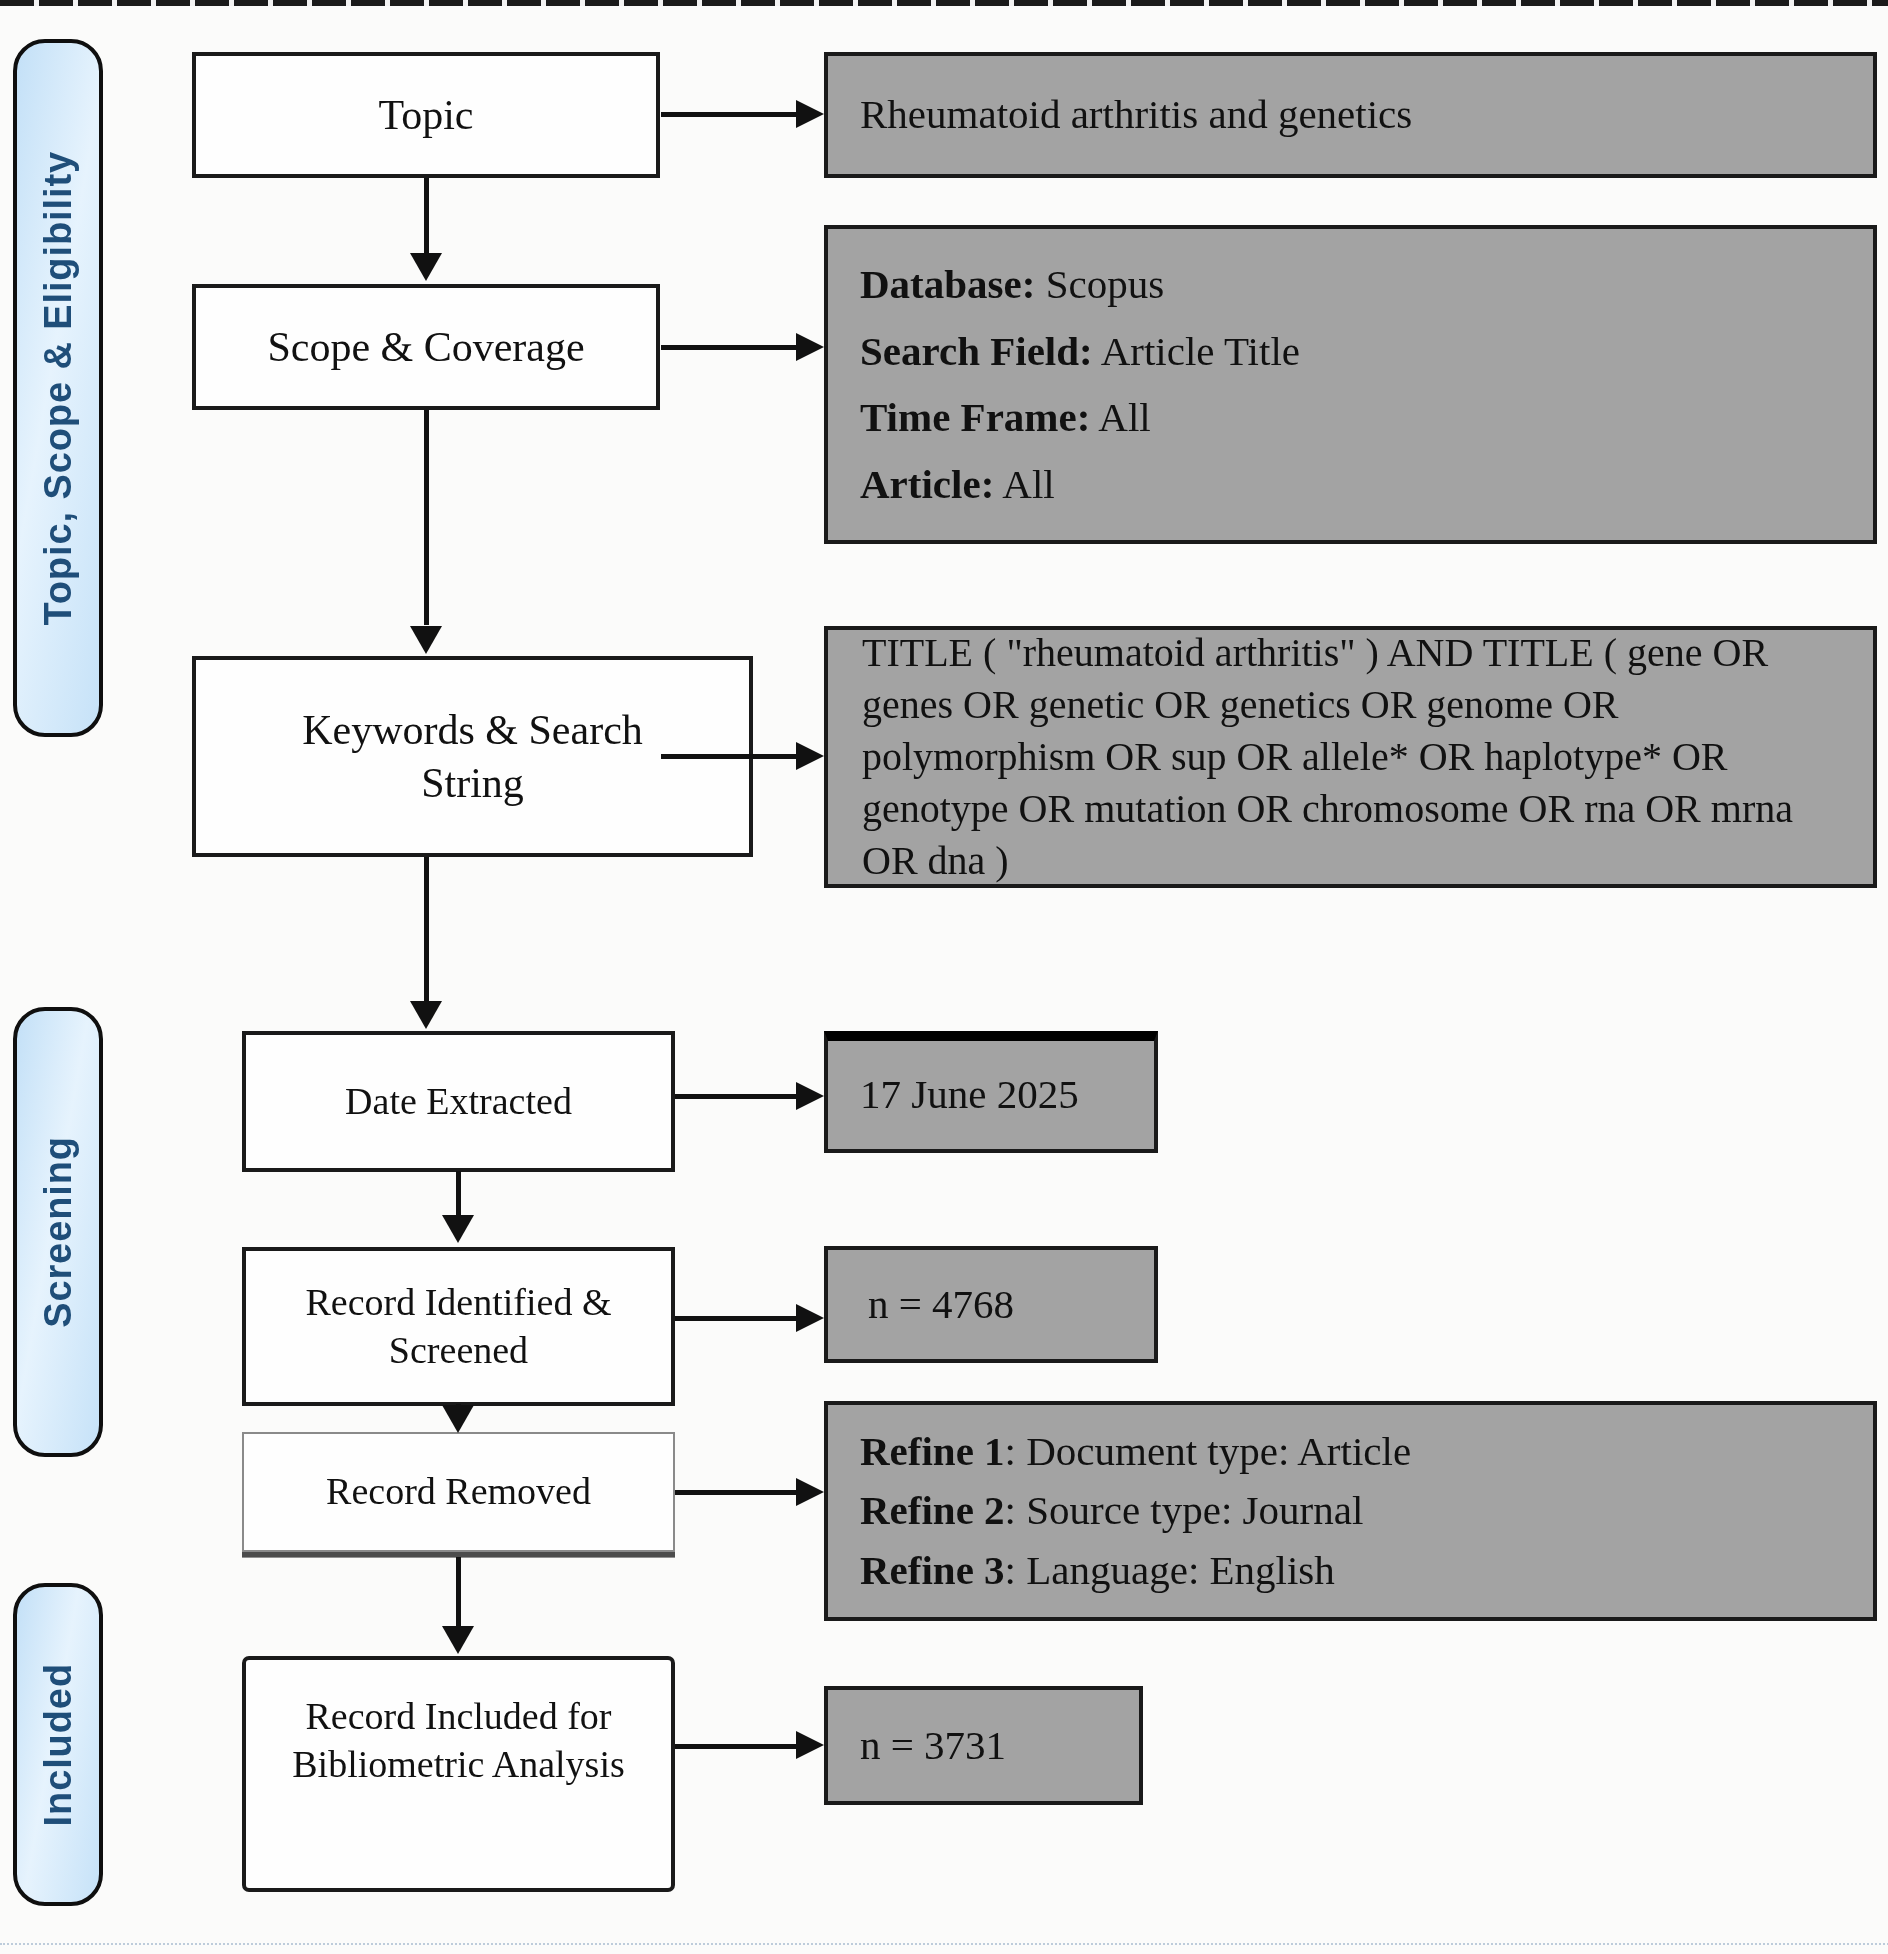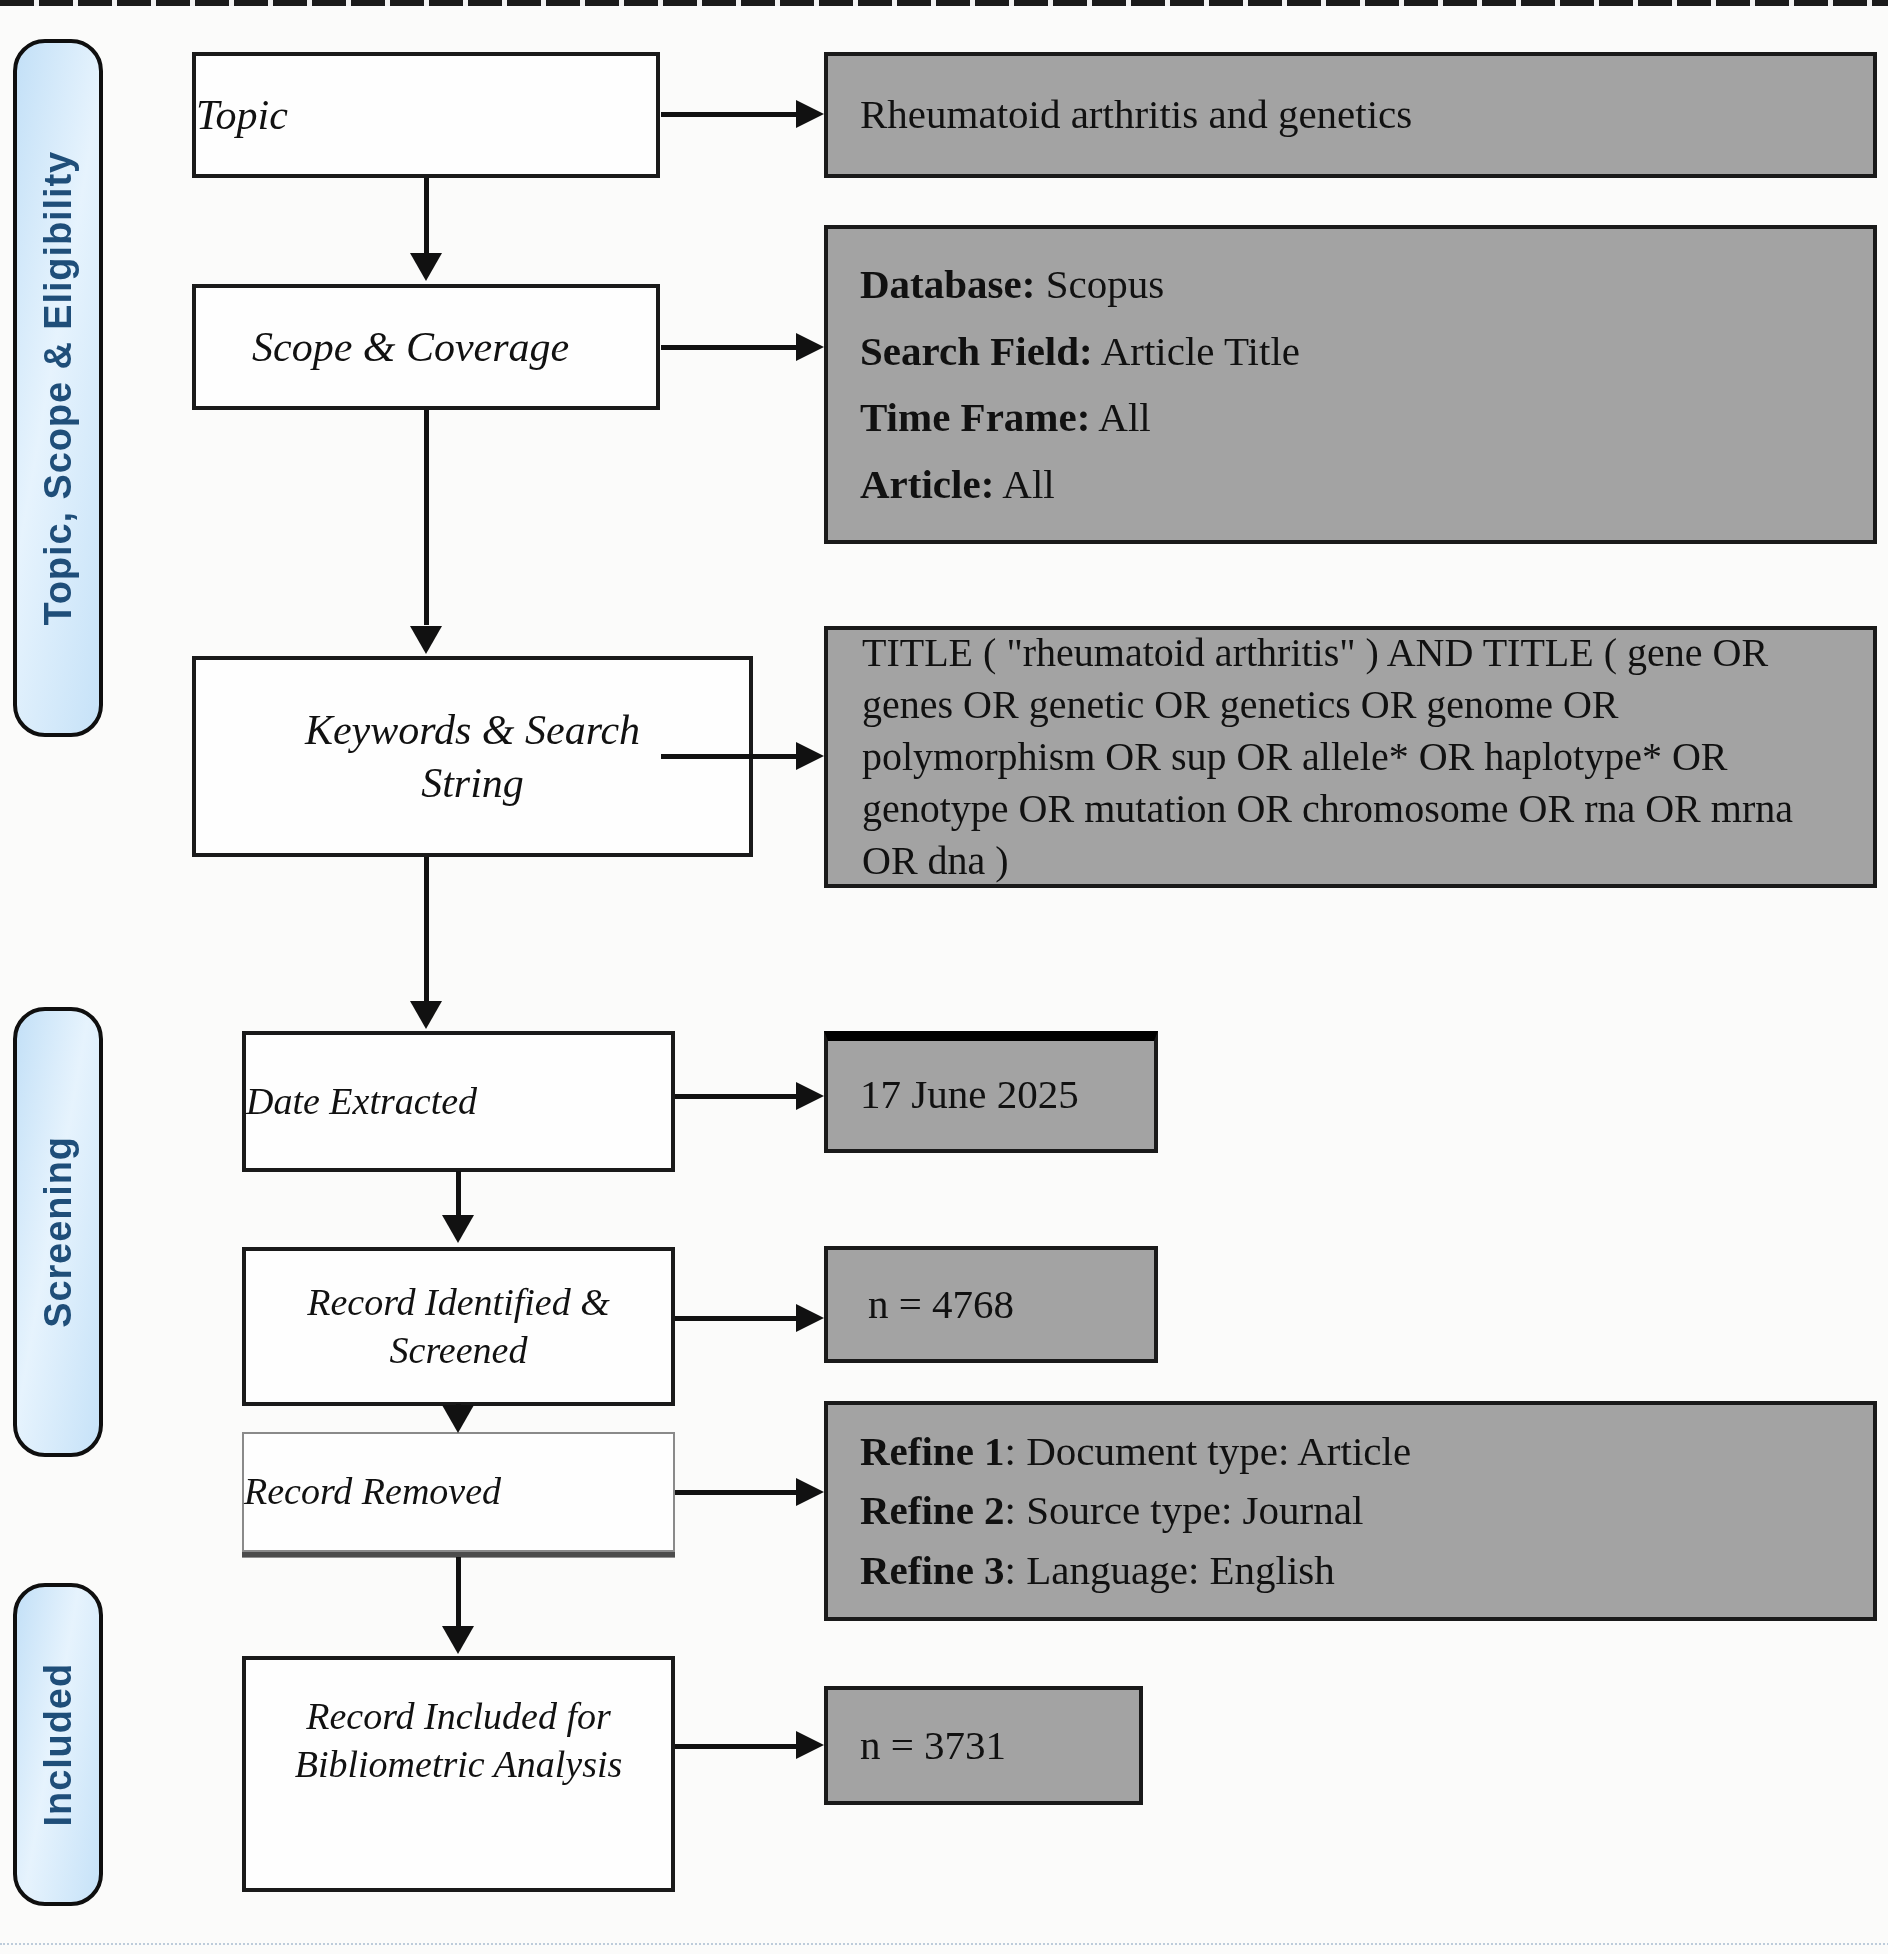--- a/index.html
+++ b/index.html
@@ -31,22 +31,22 @@
   .pill-text{
     writing-mode:vertical-rl;transform:rotate(180deg);
     font-family:"Liberation Sans","DejaVu Sans",sans-serif;
     font-weight:bold;font-size:38px;color:#1f4e79;
     letter-spacing:0.9px;white-space:nowrap;
   }
   
   .box{
     position:absolute;box-sizing:border-box;background:#fefefe;
     border:4.7px solid #1a1a1a;
-    display:flex;align-items:center;
-    text-align:center;font-size:42px;line-height:1.25;font-style:italic;
+    display:flex;align-items:center;justify-content:center;
+    text-align:center;font-size:42px;line-height:1.25;
   }
   .box.small-font{font-size:38px;}
   .box.top-align{align-items:flex-start;padding-top:33px;}
   
   .detail{
     position:absolute;box-sizing:border-box;background:#a3a3a3;
     border:4.7px solid #1a1a1a;
     display:flex;flex-direction:column;justify-content:center;
     text-align:left;font-size:41px;line-height:1.3;
   }
@@ -103,21 +103,21 @@
   </div>
 
   <div class="box small-font" style="left:242px;top:1247px;width:433px;height:159px;padding:0 22.5px;">
     <span>Record Identified &amp; Screened</span>
   </div>
 
   <div class="box small-font removed-style" style="left:242px;top:1432px;width:433px;height:120px;">
     <span>Record Removed</span>
   </div>
 
-  <div class="box small-font top-align" style="left:242px;top:1656px;width:433px;height:236px;padding-left:19px;padding-right:19px;">
+  <div class="box small-font top-align" style="left:242px;top:1656px;width:433px;height:236px;padding-left:19px;padding-right:19px;border-radius:7px;">
     <span>Record Included for Bibliometric Analysis</span>
   </div>
 
   <div class="detail" style="left:824px;top:52px;width:1053px;height:126px;">
     <span class="pad">Rheumatoid arthritis and genetics</span>
   </div>
 
   <div class="detail" style="left:824px;top:225px;width:1053px;height:319px;justify-content:space-around;padding:22.5px 0;">
     <div class="kv"><span class="k">Database:</span><span> Scopus</span></div>
     <div class="kv"><span class="k">Search Field:</span><span> Article Title</span></div>

